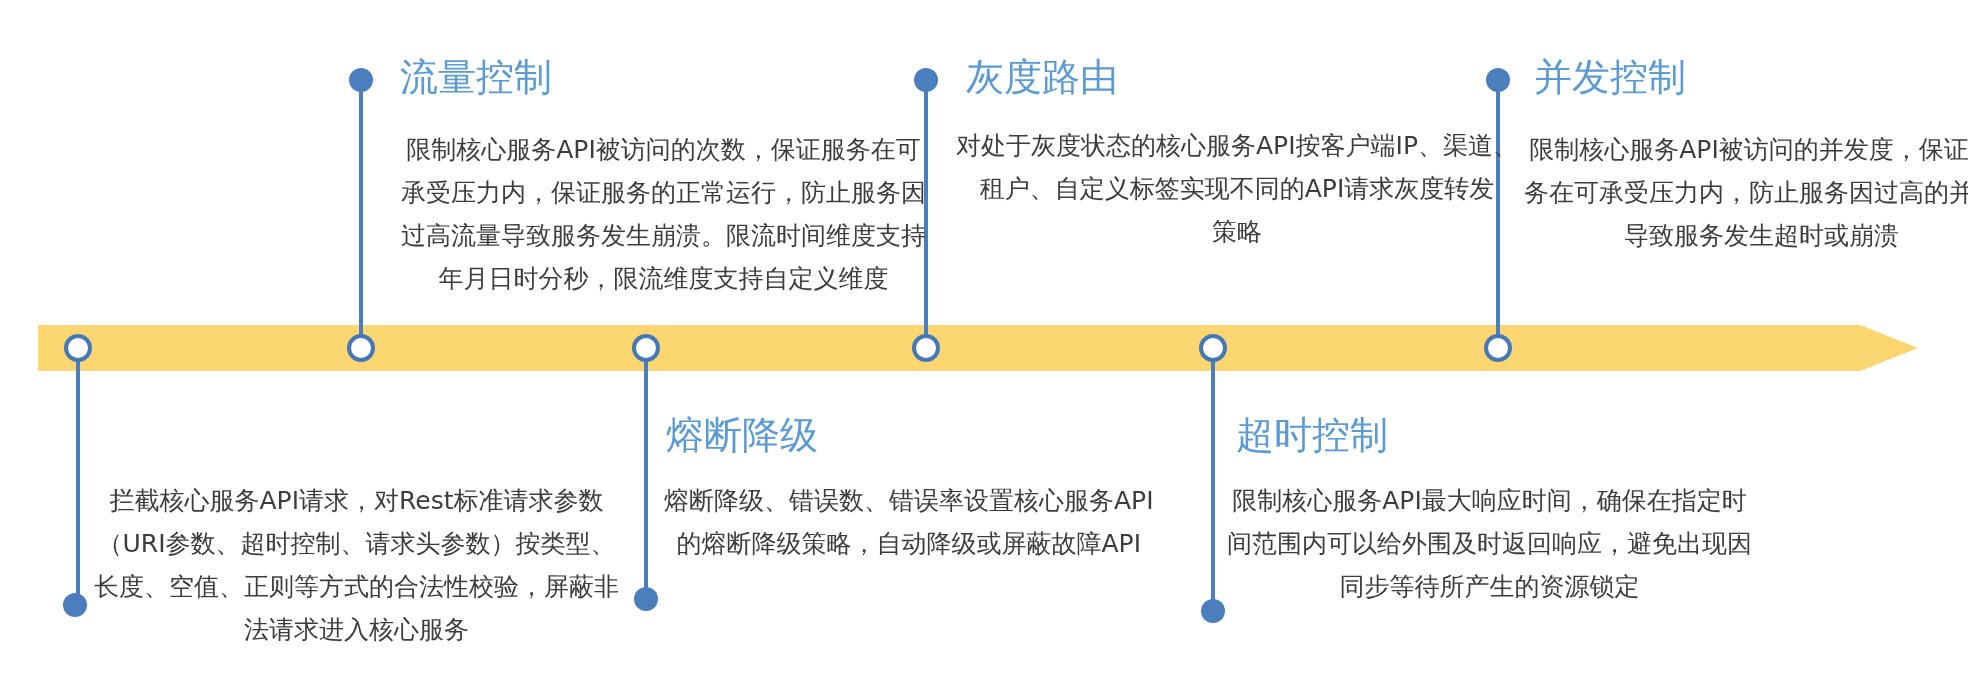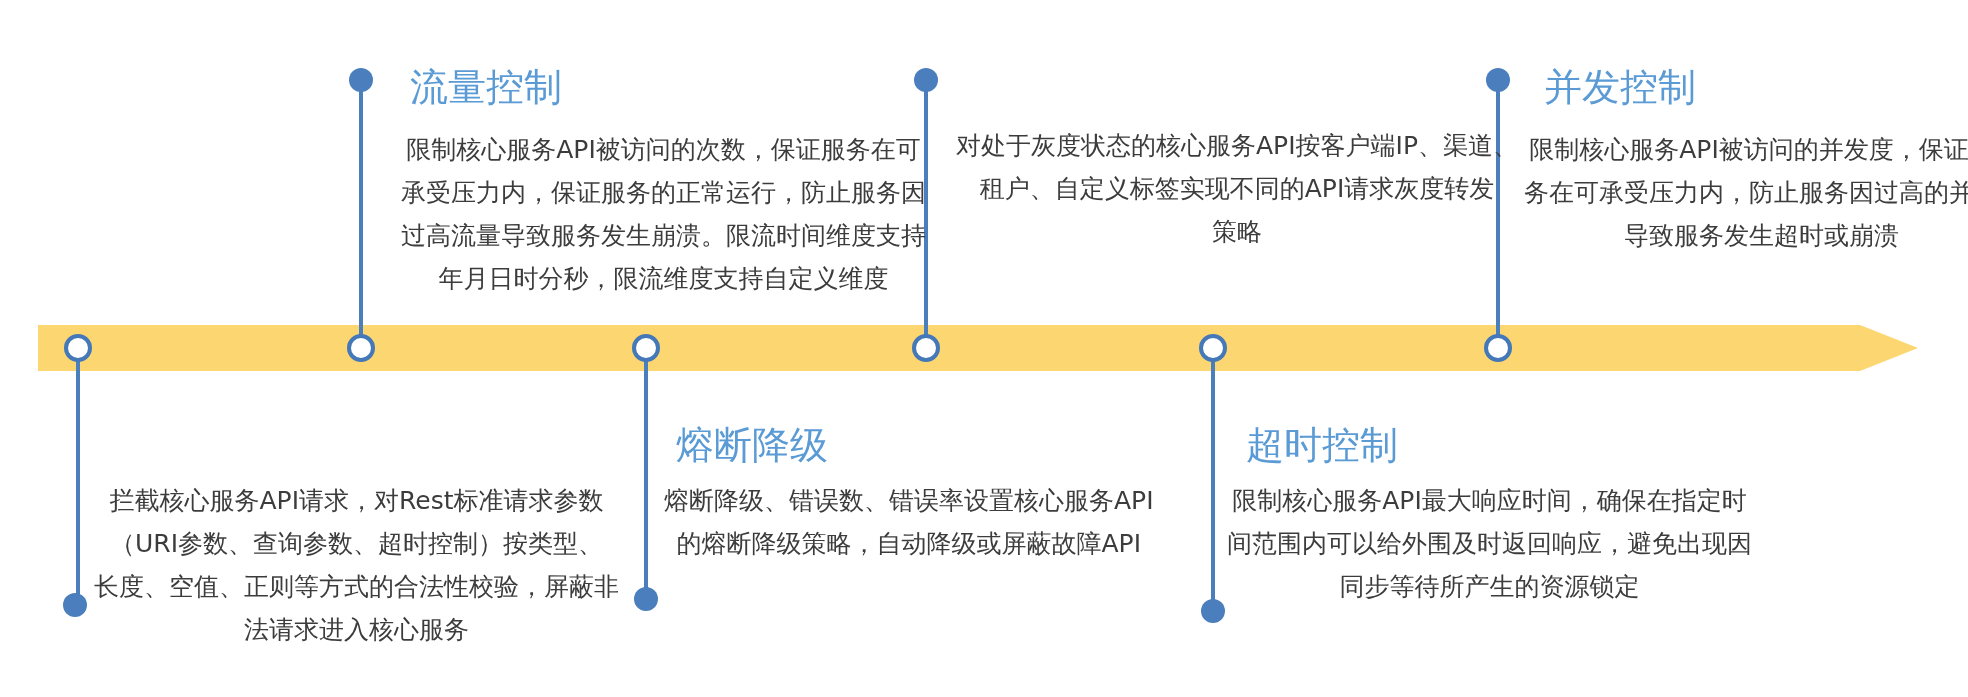--- a/index.html
+++ b/index.html
@@ -36,21 +36,21 @@
   }
   .dot{
     position:absolute;
     width:24px;height:24px;
     background:#4A7EBC;
     border-radius:50%;
     z-index:3;
   }
   .title{
     position:absolute;
-    margin:10px;
+    margin:0;
     font-size:38px;
     line-height:1.15;
     font-weight:400;
     color:#5B9BD5;
     white-space:nowrap;
     z-index:4;
   }
   .body{
     position:absolute;
     font-size:25px;
@@ -90,36 +90,37 @@
   <div class="dot" style="left:1201px;top:599px;"></div>
 
   <h2 class="title" style="left:400px;top:56px;">流量控制</h2>
   <div class="body" style="left:401px;top:128px;">
     <div>限制核心服务API被访问的次数，保证服务在可</div>
     <div>承受压力内，保证服务的正常运行，防止服务因</div>
     <div>过高流量导致服务发生崩溃。限流时间维度支持</div>
     <div>年月日时分秒，限流维度支持自定义维度</div>
   </div>
 
+  <h2 class="title" style="left:966px;top:56px;">灰度路由</h2>
   <div class="body" style="left:956px;top:124px;">
     <div>对处于灰度状态的核心服务API按客户端IP、渠道、</div>
     <div>租户、自定义标签实现不同的API请求灰度转发</div>
     <div>策略</div>
   </div>
 
   <h2 class="title" style="left:1534px;top:56px;">并发控制</h2>
   <div class="body" style="left:1524px;top:128px;">
     <div>限制核心服务API被访问的并发度，保证服</div>
     <div>务在可承受压力内，防止服务因过高的并发</div>
     <div>导致服务发生超时或崩溃</div>
   </div>
 
   <div class="body" style="left:94px;top:479px;">
     <div>拦截核心服务API请求，对Rest标准请求参数</div>
-    <div>（URI参数、查询参数、超时控制）按类型、</div>
+    <div>（URI参数、超时控制、请求头参数）按类型、</div>
     <div>长度、空值、正则等方式的合法性校验，屏蔽非</div>
     <div>法请求进入核心服务</div>
   </div>
 
   <h2 class="title" style="left:666px;top:414px;">熔断降级</h2>
   <div class="body" style="left:664px;top:479px;">
     <div>熔断降级、错误数、错误率设置核心服务API</div>
     <div>的熔断降级策略，自动降级或屏蔽故障API</div>
   </div>
 

